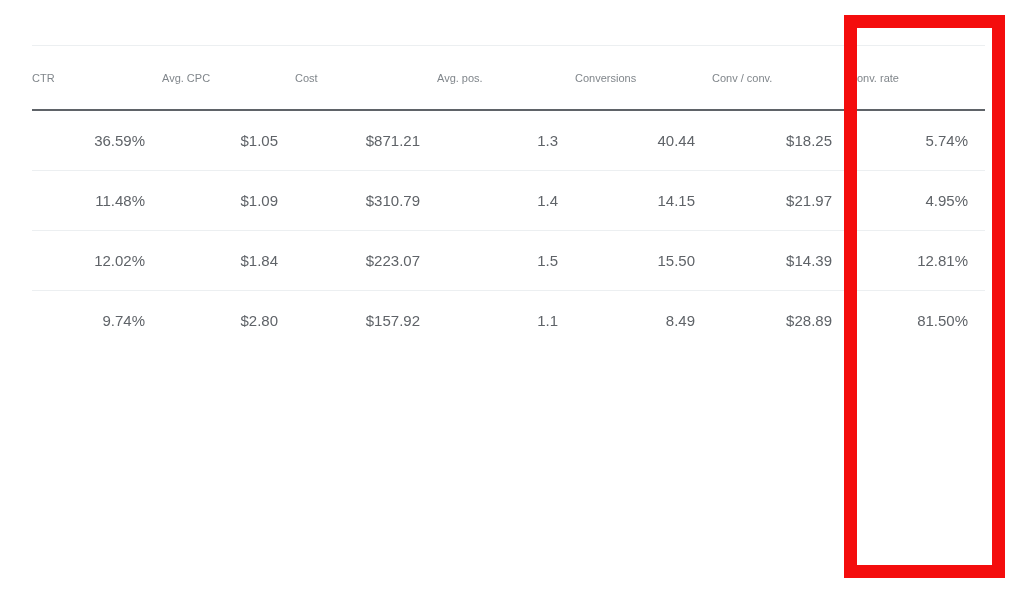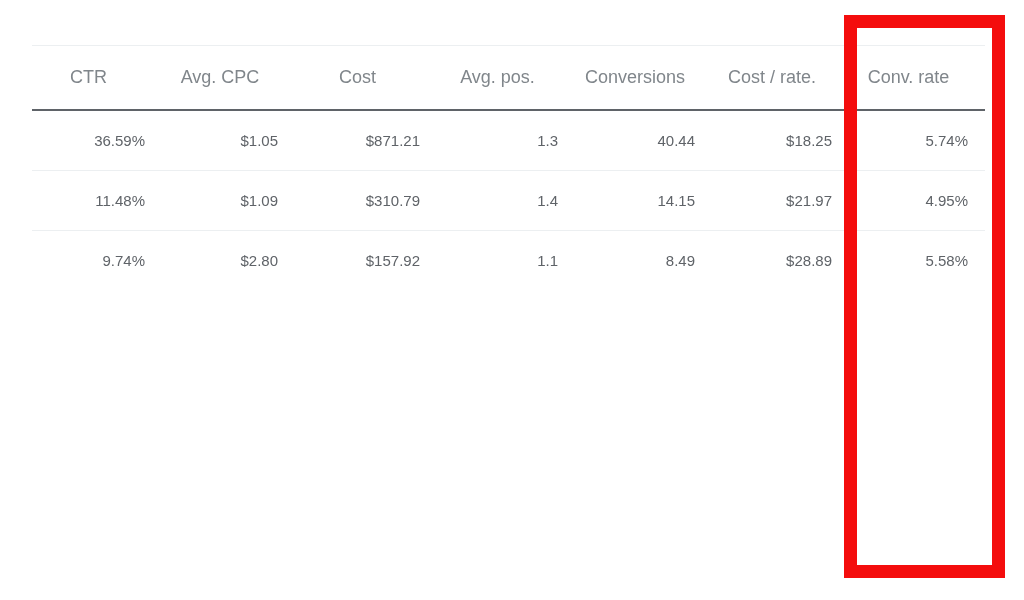--- a/index.html
+++ b/index.html
@@ -34,24 +34,24 @@
 
   #metrics-table col.c-ctr      { width: 130px; }
   #metrics-table col.c-cpc      { width: 133px; }
   #metrics-table col.c-cost     { width: 142px; }
   #metrics-table col.c-pos      { width: 138px; }
   #metrics-table col.c-conv     { width: 137px; }
   #metrics-table col.c-costconv { width: 137px; }
   #metrics-table col.c-rate     { width: 136px; }
 
   #metrics-table thead th {
-    font-size: 18px;
+    font-size: 11px;
     font-weight: 400;
     color: #80868b;
-    text-align: center;
+    text-align: left;
     padding: 0 17px 0 0;
     height: 63px;
     vertical-align: middle;
     white-space: nowrap;
     border-top: 1px solid #eceff1;
     border-bottom: 2px solid #5f6368;
   }
 
   #metrics-table tbody td {
     font-size: 15px;
@@ -97,21 +97,21 @@
       <col class="c-costconv">
       <col class="c-rate">
     </colgroup>
     <thead>
       <tr>
         <th>CTR</th>
         <th>Avg. CPC</th>
         <th>Cost</th>
         <th>Avg. pos.</th>
         <th>Conversions</th>
-        <th>Cost / rate.</th>
+        <th>Conv / conv.</th>
         <th>Conv. rate</th>
       </tr>
     </thead>
     <tbody>
       <tr>
         <td>36.59%</td>
         <td>$1.05</td>
         <td>$871.21</td>
         <td>1.3</td>
         <td>40.44</td>
@@ -121,26 +121,35 @@
       <tr>
         <td>11.48%</td>
         <td>$1.09</td>
         <td>$310.79</td>
         <td>1.4</td>
         <td>14.15</td>
         <td>$21.97</td>
         <td>4.95%</td>
       </tr>
       <tr>
+        <td>12.02%</td>
+        <td>$1.84</td>
+        <td>$223.07</td>
+        <td>1.5</td>
+        <td>15.50</td>
+        <td>$14.39</td>
+        <td>12.81%</td>
+      </tr>
+      <tr>
         <td>9.74%</td>
         <td>$2.80</td>
         <td>$157.92</td>
         <td>1.1</td>
         <td>8.49</td>
         <td>$28.89</td>
-        <td>5.58%</td>
+        <td>81.50%</td>
       </tr>
     </tbody>
   </table>
 
   <div id="highlight-box"></div>
 
 </div>
 
 </body></html>

